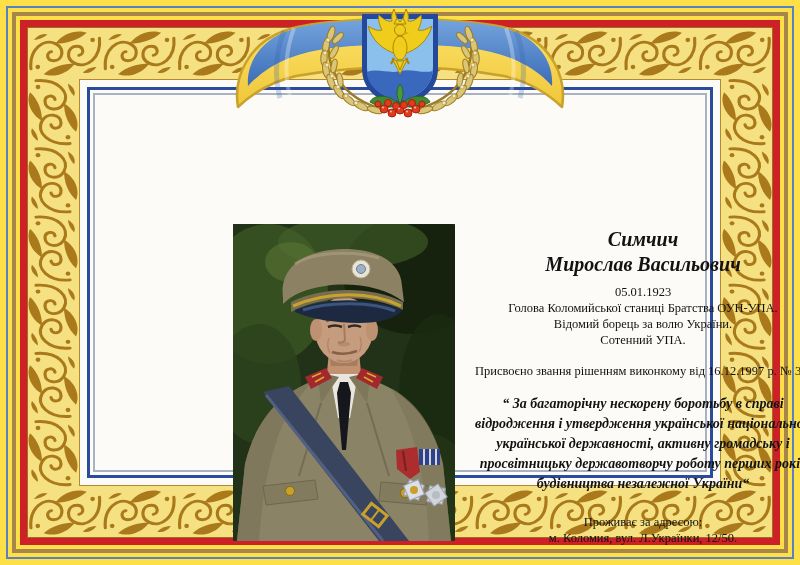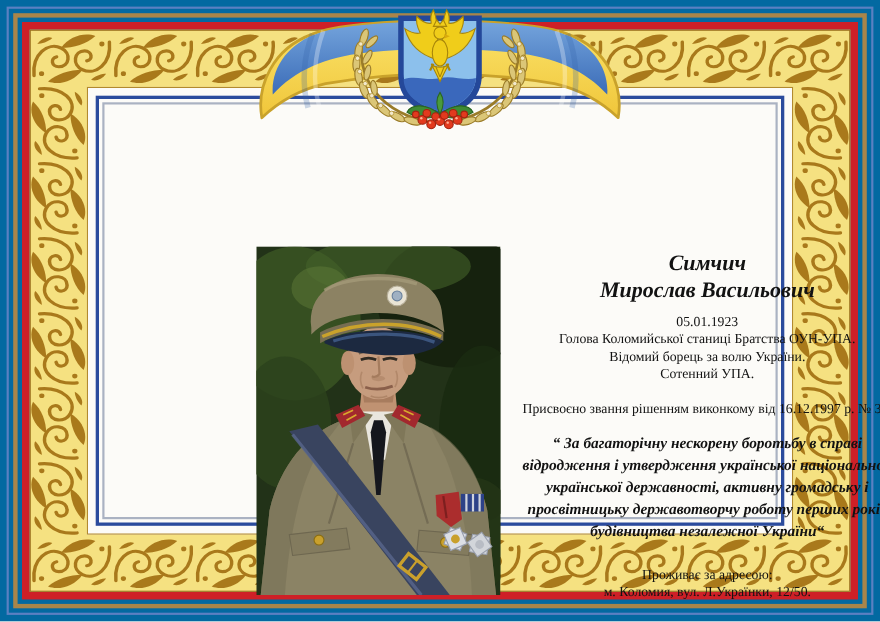--- a/index.html
+++ b/index.html
@@ -1,17 +1,17 @@
 <!DOCTYPE html>
 <html><head>
 <meta charset="utf-8">
 <style>
   html,body{margin:0;padding:0;}
   body{width:800px;height:565px;font-family:"Liberation Serif","DejaVu Serif",serif;background:#e8e6e2;}
-  .page{position:relative;width:800px;height:565px;background:#0369a1;overflow:hidden;}
+  .page{position:relative;width:800px;height:565px;background:#fde047;overflow:hidden;}
 
   
   .l-blue {position:absolute;inset:6px;border:2px solid #5b80c2;z-index:1;}
   .l-tan  {position:absolute;inset:12px;border:4px solid #a8854a;z-index:1;}
   .l-red  {position:absolute;inset:20px;border:7px solid #ce2027;z-index:1;}
 
   
   .band   {position:absolute;inset:27px;background:#f5e181;border:1px solid #9c701d;z-index:1;}
   svg.orn {position:absolute;z-index:2;}
   .orn-top    {left:28px;top:28px;width:744px;height:50px;}

